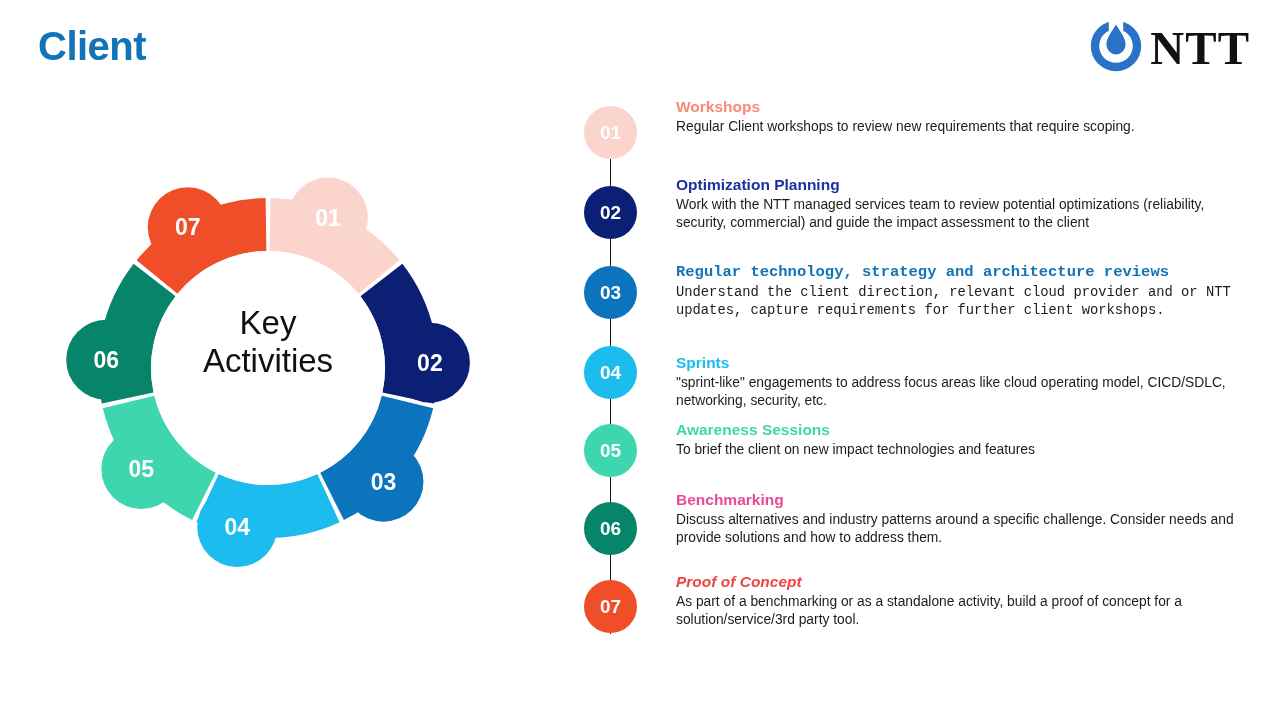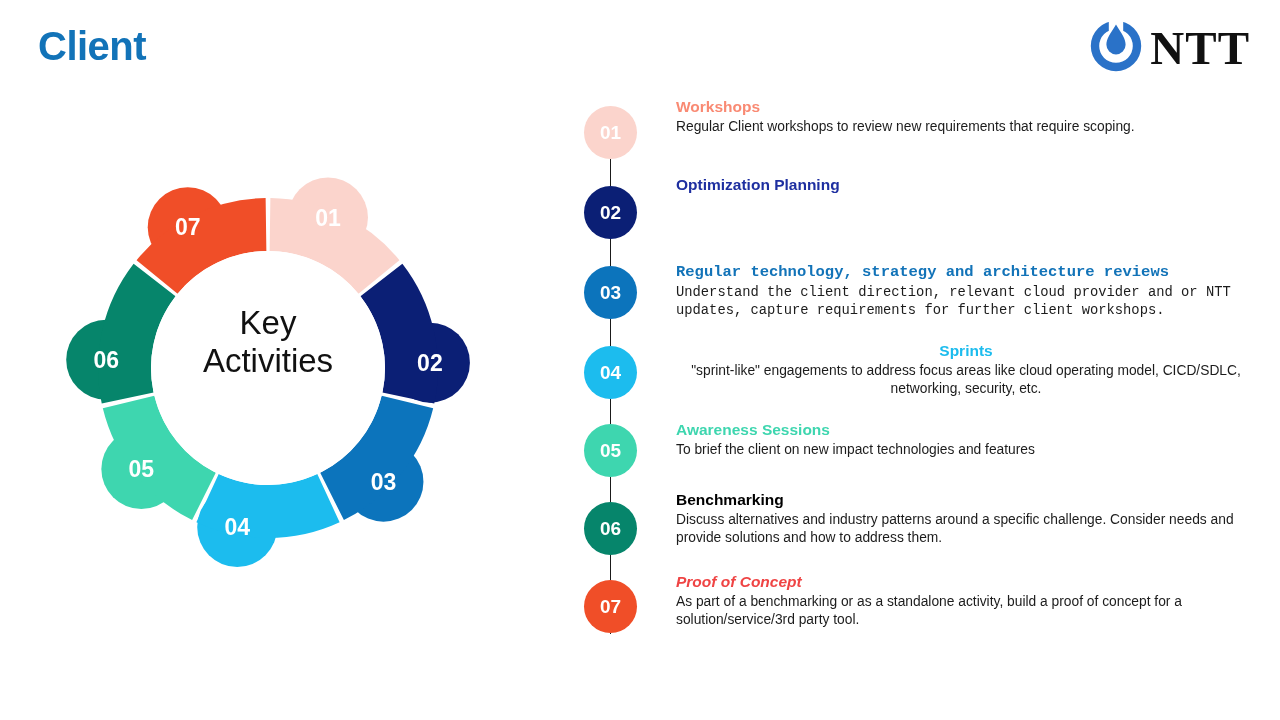--- a/index.html
+++ b/index.html
@@ -228,47 +228,48 @@
         <div class="tl-bullet" style="top: 8px; background: rgb(251, 212, 204);">01</div>
         <div class="tl-body" style="top: 0px;">
           <div class="tl-title" style="color: rgb(249, 138, 115);">Workshops</div>
           <div class="tl-desc">Regular Client workshops to review new requirements that require scoping.</div>
         </div>
       </div>
       <div class="tl-item" style="top: 0px;">
         <div class="tl-bullet" style="top: 88px; background: rgb(11, 31, 117);">02</div>
         <div class="tl-body" style="top: 78px;">
           <div class="tl-title" style="color: rgb(30, 47, 160);">Optimization Planning</div>
+          <div class="tl-desc">Work with the NTT managed services team to review potential optimizations (reliability, security, commercial) and guide the impact assessment to the client</div>
         </div>
       </div>
       <div class="tl-item" style="top: 0px;">
         <div class="tl-bullet" style="top: 168px; background: rgb(12, 116, 188);">03</div>
         <div class="tl-body" style="top: 166px; font-family: Liberation Mono, monospace;">
           <div class="tl-title" style="color: rgb(18, 115, 184);">Regular technology, strategy and architecture reviews</div>
           <div class="tl-desc">Understand the client direction, relevant cloud provider and or NTT updates, capture requirements for further client workshops.</div>
         </div>
       </div>
       <div class="tl-item" style="top: 0px;">
         <div class="tl-bullet" style="top: 248px; background: rgb(28, 188, 238);">04</div>
-        <div class="tl-body" style="top: 244px; text-align: center;">
+        <div class="tl-body" style="top: 256px;">
           <div class="tl-title" style="color: rgb(28, 188, 238);">Sprints</div>
           <div class="tl-desc">"sprint-like" engagements to address focus areas like cloud operating model, CICD/SDLC, networking, security, etc.</div>
         </div>
       </div>
       <div class="tl-item" style="top: 0px;">
         <div class="tl-bullet" style="top: 326px; background: rgb(62, 214, 175);">05</div>
         <div class="tl-body" style="top: 323px;">
           <div class="tl-title" style="color: rgb(62, 214, 175);">Awareness Sessions</div>
           <div class="tl-desc">To brief the client on new impact technologies and features</div>
         </div>
       </div>
       <div class="tl-item" style="top: 0px;">
         <div class="tl-bullet" style="top: 404px; background: rgb(6, 133, 107);">06</div>
         <div class="tl-body" style="top: 393px;">
-          <div class="tl-title" style="color: #000000;">Benchmarking</div>
+          <div class="tl-title" style="color: #ec4899;">Benchmarking</div>
           <div class="tl-desc">Discuss alternatives and industry patterns around a specific challenge. Consider needs and provide solutions and how to address them.</div>
         </div>
       </div>
       <div class="tl-item" style="top: 0px;">
         <div class="tl-bullet" style="top: 482px; background: rgb(240, 78, 40);">07</div>
         <div class="tl-body" style="top: 475px;">
           <div class="tl-title" style="color: #ef4444; font-style: italic;">Proof of Concept</div>
           <div class="tl-desc">As part of a benchmarking or as a standalone activity, build a proof of concept for a solution/service/3rd party tool.</div>
         </div>
       </div>

